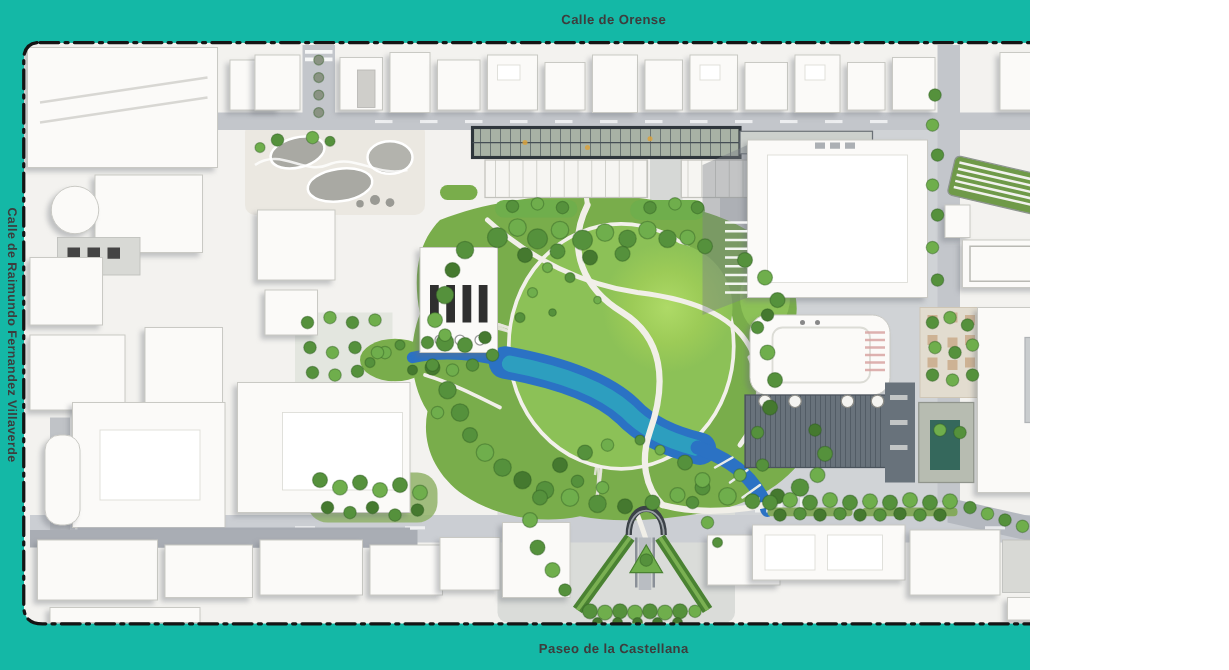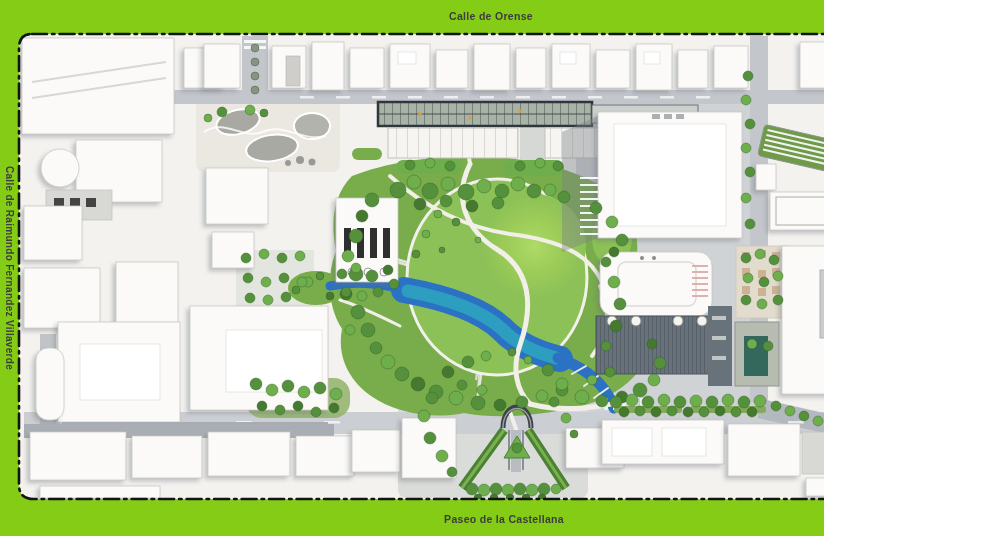--- a/index.html
+++ b/index.html
@@ -1,21 +1,21 @@
 <!DOCTYPE html>
 <html><head>
 <meta charset="utf-8">
 <style>
   html,body{margin:0;padding:0;background:#ffffff;}
-  #stage{position:relative;width:824px;height:536px;background:#84cc16;overflow:hidden;
+  #stage{position:relative;width:824px;height:536px;background:#14b8a6;overflow:hidden;
          font-family:"Liberation Sans", sans-serif;}
   .street-label{position:absolute;font-size:10.5px;font-weight:bold;color:#3d3d3d;
                 letter-spacing:.3px;white-space:nowrap;}
   #lbl-top{left:491px;top:16px;transform:translate(-50%,-50%);}
-  #lbl-bottom{left:491px;top:519px;transform:translate(-50%,-50%);margin-left:13px;}
+  #lbl-bottom{left:491px;top:519px;transform:translate(-50%,-50%);}
   #lbl-left{left:9px;top:268px;transform:translate(-50%,-50%) rotate(90deg);font-size:10px;}
   #lbl-right{left:968px;top:245px;transform:translate(-50%,-50%) rotate(90deg);font-size:10px;}
   svg{position:absolute;left:0;top:0;}
   .frame{fill:none;stroke-width:2.6;stroke-dasharray:15 5 2.5 5;stroke-linecap:round;}
   .b{fill:#fbfaf8;stroke:#c9c9c4;stroke-width:.8;
      filter:drop-shadow(-3px 3px 2px rgba(108,112,122,.38));}
   .bi{fill:#ffffff;stroke:#dcdcd6;stroke-width:.7;}
   .bd{fill:#d8d9d5;stroke:#bfc0bc;stroke-width:.7;}
   .st{fill:#c3c6cb;}
   .pz{stroke:none;}

